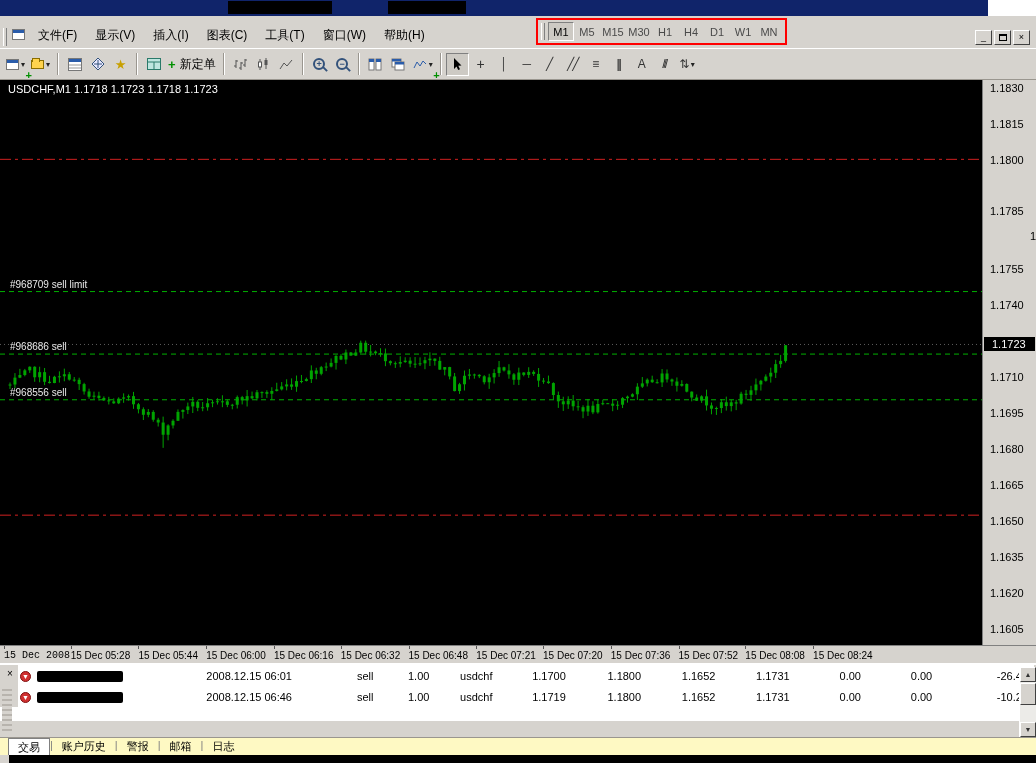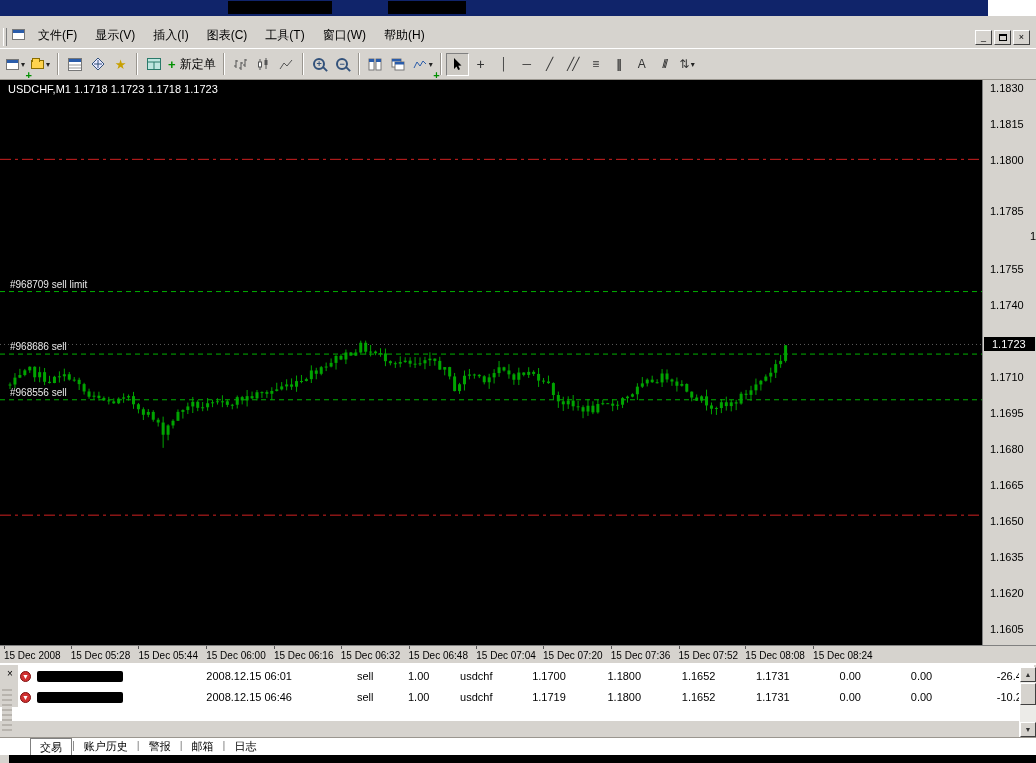--- a/index.html
+++ b/index.html
@@ -76,21 +76,21 @@
   .tgrid td { height:21px; background:#fff; font-size:11px; color:#000; text-align:right; padding-right:6px; white-space:nowrap; overflow:hidden; }
   .tgrid td.order-cell { text-align:left; padding-left:2px; }
   .order-ico { display:inline-block; width:11px; height:11px; border-radius:50%; background:#d03030; border:1px solid #801010; color:#fff; font-size:7px; line-height:10px; text-align:center; vertical-align:middle; }
   .order-redact { display:inline-block; width:86px; height:11px; background:#000; vertical-align:middle; margin-left:6px; border-radius:2px; }
   .sort-ind { font-size:8px; color:#444; }
   .t-scroll { position:absolute; right:0; top:2px; bottom:18px; width:17px; background:#ecebe8; border-left:1px solid #fff; }
   .scroll-btn { position:absolute; left:0; width:16px; height:15px; background:#d6d3ce; border:1px solid; border-color:#fff #404040 #404040 #fff; font-size:7px; text-align:center; line-height:13px; color:#333; }
   .scroll-btn.up { top:0; }
   .scroll-btn.down { bottom:0; }
   .scroll-thumb { position:absolute; left:0; top:16px; width:16px; height:22px; background:#d6d3ce; border:1px solid; border-color:#fff #404040 #404040 #fff; }
-  .tabs { height:18px; display:flex; align-items:flex-start; background:#ffffff; border-top:1px solid #9a968f; font-size:11px; padding-left:30px; flex:0 0 auto;margin-top:16px; }
+  .tabs { height:18px; display:flex; align-items:flex-start; background:#fef9c3; border-top:1px solid #9a968f; font-size:11px; padding-left:8px; flex:0 0 auto;margin-top:16px; }
   .tab { padding:1px 9px; color:#000; }
   .tab.active { background:#fff; border:1px solid #808080; border-bottom:1px solid #fff; margin-top:0; }
   .tab-sep { color:#808080; padding:1px 0; }
 
   .bottom-strip { height:8px; background:#000; position:relative; flex:0 0 auto; }
   .bottom-notch { position:absolute; left:0; top:0; width:9px; height:8px; background:#d6d3ce; }
 
   svg.icon { display:block; }
 </style>
 </head>
@@ -114,20 +114,32 @@
     <span class="menu-item">工具(T)</span>
     <span class="menu-item">窗口(W)</span>
     <span class="menu-item">帮助(H)</span>
     <div class="win-controls">
       <span class="win-btn">_</span>
       <span class="win-btn"><span class="ico-restore"></span></span>
       <span class="win-btn">×</span>
     </div>
   </div>
 
+  <div class="tf-toolbar">
+    <div class="tf-grip"></div>
+    <span class="tf-btn active">M1</span>
+    <span class="tf-btn">M5</span>
+    <span class="tf-btn">M15</span>
+    <span class="tf-btn">M30</span>
+    <span class="tf-btn">H1</span>
+    <span class="tf-btn">H4</span>
+    <span class="tf-btn">D1</span>
+    <span class="tf-btn">W1</span>
+    <span class="tf-btn">MN</span>
+  </div>
 
   <div class="toolbar">
     <span class="tbtn rel">
         <span class="mini-win"></span>
         <span class="plus-badge">+</span>
         <span class="dd">▾</span>
       </span>
     <span class="tbtn">
         <span class="folder"></span>
         <span class="dd">▾</span>
@@ -610,28 +622,28 @@
           <div class="ytick" style="top: 362.851px;">1.1680</div>
           <div class="ytick" style="top: 398.915px;">1.1665</div>
           <div class="ytick" style="top: 434.979px;">1.1650</div>
           <div class="ytick" style="top: 471.043px;">1.1635</div>
           <div class="ytick" style="top: 507.106px;">1.1620</div>
           <div class="ytick" style="top: 543.17px;">1.1605</div>
           <div class="price-box" style="top: 257.468px;">1.1723</div>
         </div>
     </div>
     <div class="time-axis" id="time-axis">
-        <div class="xtick" style="left: 3.928px;">15 Dec 2008</div>
+        <div class="xtick" style="left: 3.928px; font-family: Liberation Mono, monospace;">15 Dec 2008</div>
         <div class="xtick" style="left: 70.704px;">15 Dec 05:28</div>
         <div class="xtick" style="left: 138.462px;">15 Dec 05:44</div>
         <div class="xtick" style="left: 206.22px;">15 Dec 06:00</div>
         <div class="xtick" style="left: 273.978px;">15 Dec 06:16</div>
         <div class="xtick" style="left: 340.754px;">15 Dec 06:32</div>
         <div class="xtick" style="left: 408.512px;">15 Dec 06:48</div>
-        <div class="xtick" style="left: 476.27px;">15 Dec 07:04</div>
+        <div class="xtick" style="left: 476.27px;">15 Dec 07:21</div>
         <div class="xtick" style="left: 543.046px;">15 Dec 07:20</div>
         <div class="xtick" style="left: 610.804px;">15 Dec 07:36</div>
         <div class="xtick" style="left: 678.562px;">15 Dec 07:52</div>
         <div class="xtick" style="left: 745.338px;">15 Dec 08:08</div>
         <div class="xtick" style="left: 813.096px;">15 Dec 08:24</div>
       </div>
   </div>
 
   <div class="terminal">
     <span class="terminal-close">×</span>

